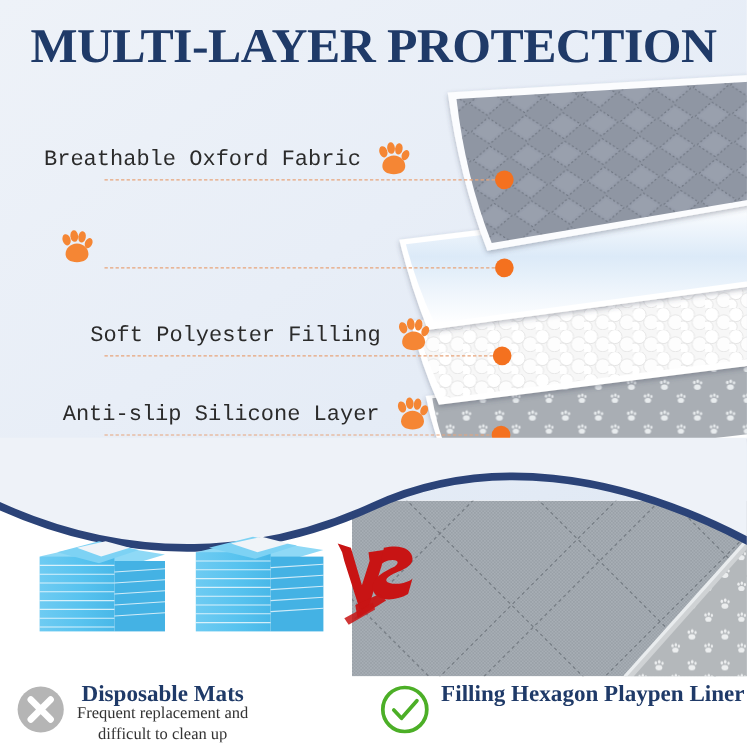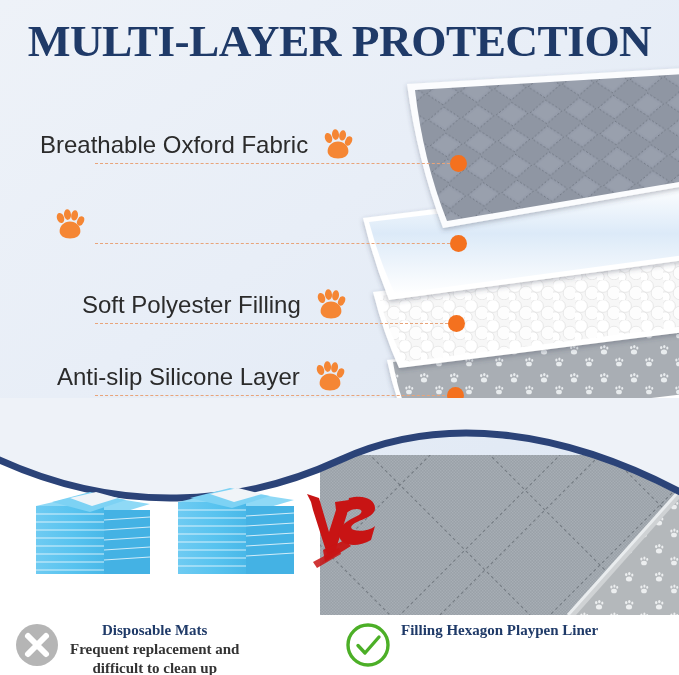--- a/index.html
+++ b/index.html
@@ -20,22 +20,22 @@
     font-family:"Liberation Serif",serif;
     font-weight:bold;color:#1f3a68;
     font-size:44px;letter-spacing:-0.5px;
     transform:scaleX(1.03);
     white-space:nowrap;
   }
 
   
   .label-row{position:absolute;height:34px;display:flex;align-items:center;}
   .label-text{
-    font-family:Liberation Sans, sans-serif;
-    font-size:24px;color:#2b2b2b;white-space:nowrap;
+    font-family:Liberation Mono, monospace;
+    font-size:20px;color:#2b2b2b;white-space:nowrap;
   }
   .paw{position:relative;width:34px;height:32px;margin-left:12px;flex:none;}
   .paw svg{display:block;width:34px;height:32px;}
 
   
   .connector{
     position:absolute;height:0;border-top:1px dashed #e8a47a;
   }
   .dot{
     position:absolute;width:17px;height:17px;border-radius:50%;
@@ -56,27 +56,27 @@
     position:absolute;left:320px;top:455px;width:359px;height:160px;overflow:hidden;
   }
   .pads{position:absolute;left:18px;top:480px;width:290px;height:120px;}
   .vs{position:absolute;left:305px;top:488px;width:75px;height:90px;}
 
   .foot{position:absolute;top:620px;display:flex;align-items:flex-start;}
   .foot-icon{width:46px;height:46px;flex:none;margin-top:2px;}
   .foot-text{margin-left:10px;text-align:center;}
   .foot-title{
     font-family:"Liberation Serif",serif;font-weight:bold;
-    font-size:15px;color:#1f3a68;line-height:20px;white-space:nowrap;
+    font-size:21px;color:#1f3a68;line-height:20px;white-space:nowrap;
   }
   .foot-sub{
     font-family:"Liberation Serif",serif;
     font-size:15px;color:#333;line-height:19px;
   }
-  .foot-sub span{display:block;font-weight:bold;}
+  .foot-sub span{display:block;}
 </style>
 </head>
 <body>
 
 <div id="root">
 
   <div class="top-panel">
 
     <div class="title">MULTI-LAYER PROTECTION</div>
 

